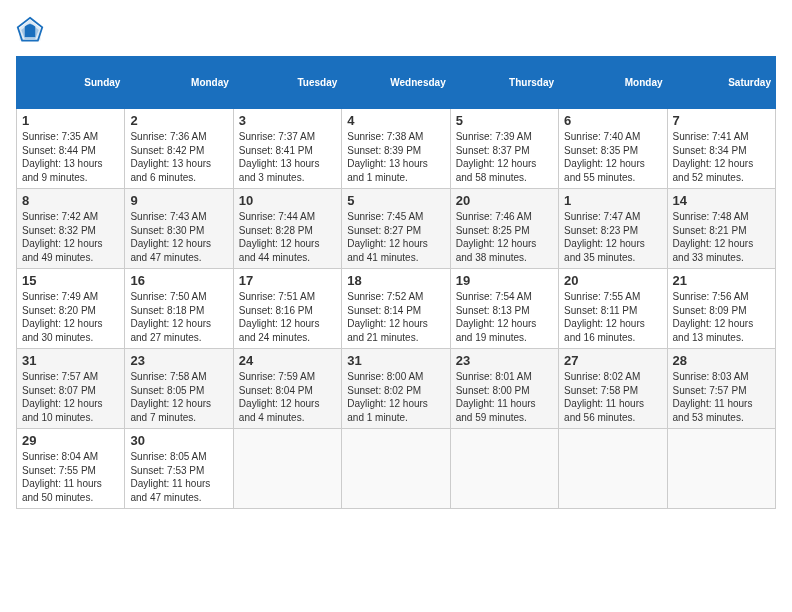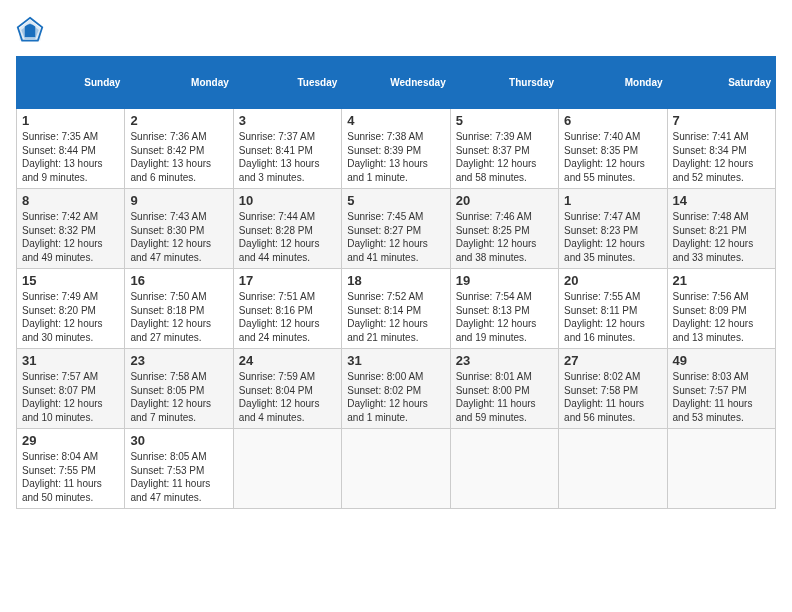--- a/index.html
+++ b/index.html
@@ -232,21 +232,21 @@
         </td>
         <td>
           <span class="day-num">23</span>
           <span class="day-info">Sunrise: 8:01 AM<br>Sunset: 8:00 PM<br>Daylight: 11 hours and 59 minutes.</span>
         </td>
         <td>
           <span class="day-num">27</span>
           <span class="day-info">Sunrise: 8:02 AM<br>Sunset: 7:58 PM<br>Daylight: 11 hours and 56 minutes.</span>
         </td>
         <td>
-          <span class="day-num">49</span>
+          <span class="day-num">28</span>
           <span class="day-info">Sunrise: 8:03 AM<br>Sunset: 7:57 PM<br>Daylight: 11 hours and 53 minutes.</span>
         </td>
       </tr>
       <tr>
         <td>
           <span class="day-num">29</span>
           <span class="day-info">Sunrise: 8:04 AM<br>Sunset: 7:55 PM<br>Daylight: 11 hours and 50 minutes.</span>
         </td>
         <td>
           <span class="day-num">30</span>

